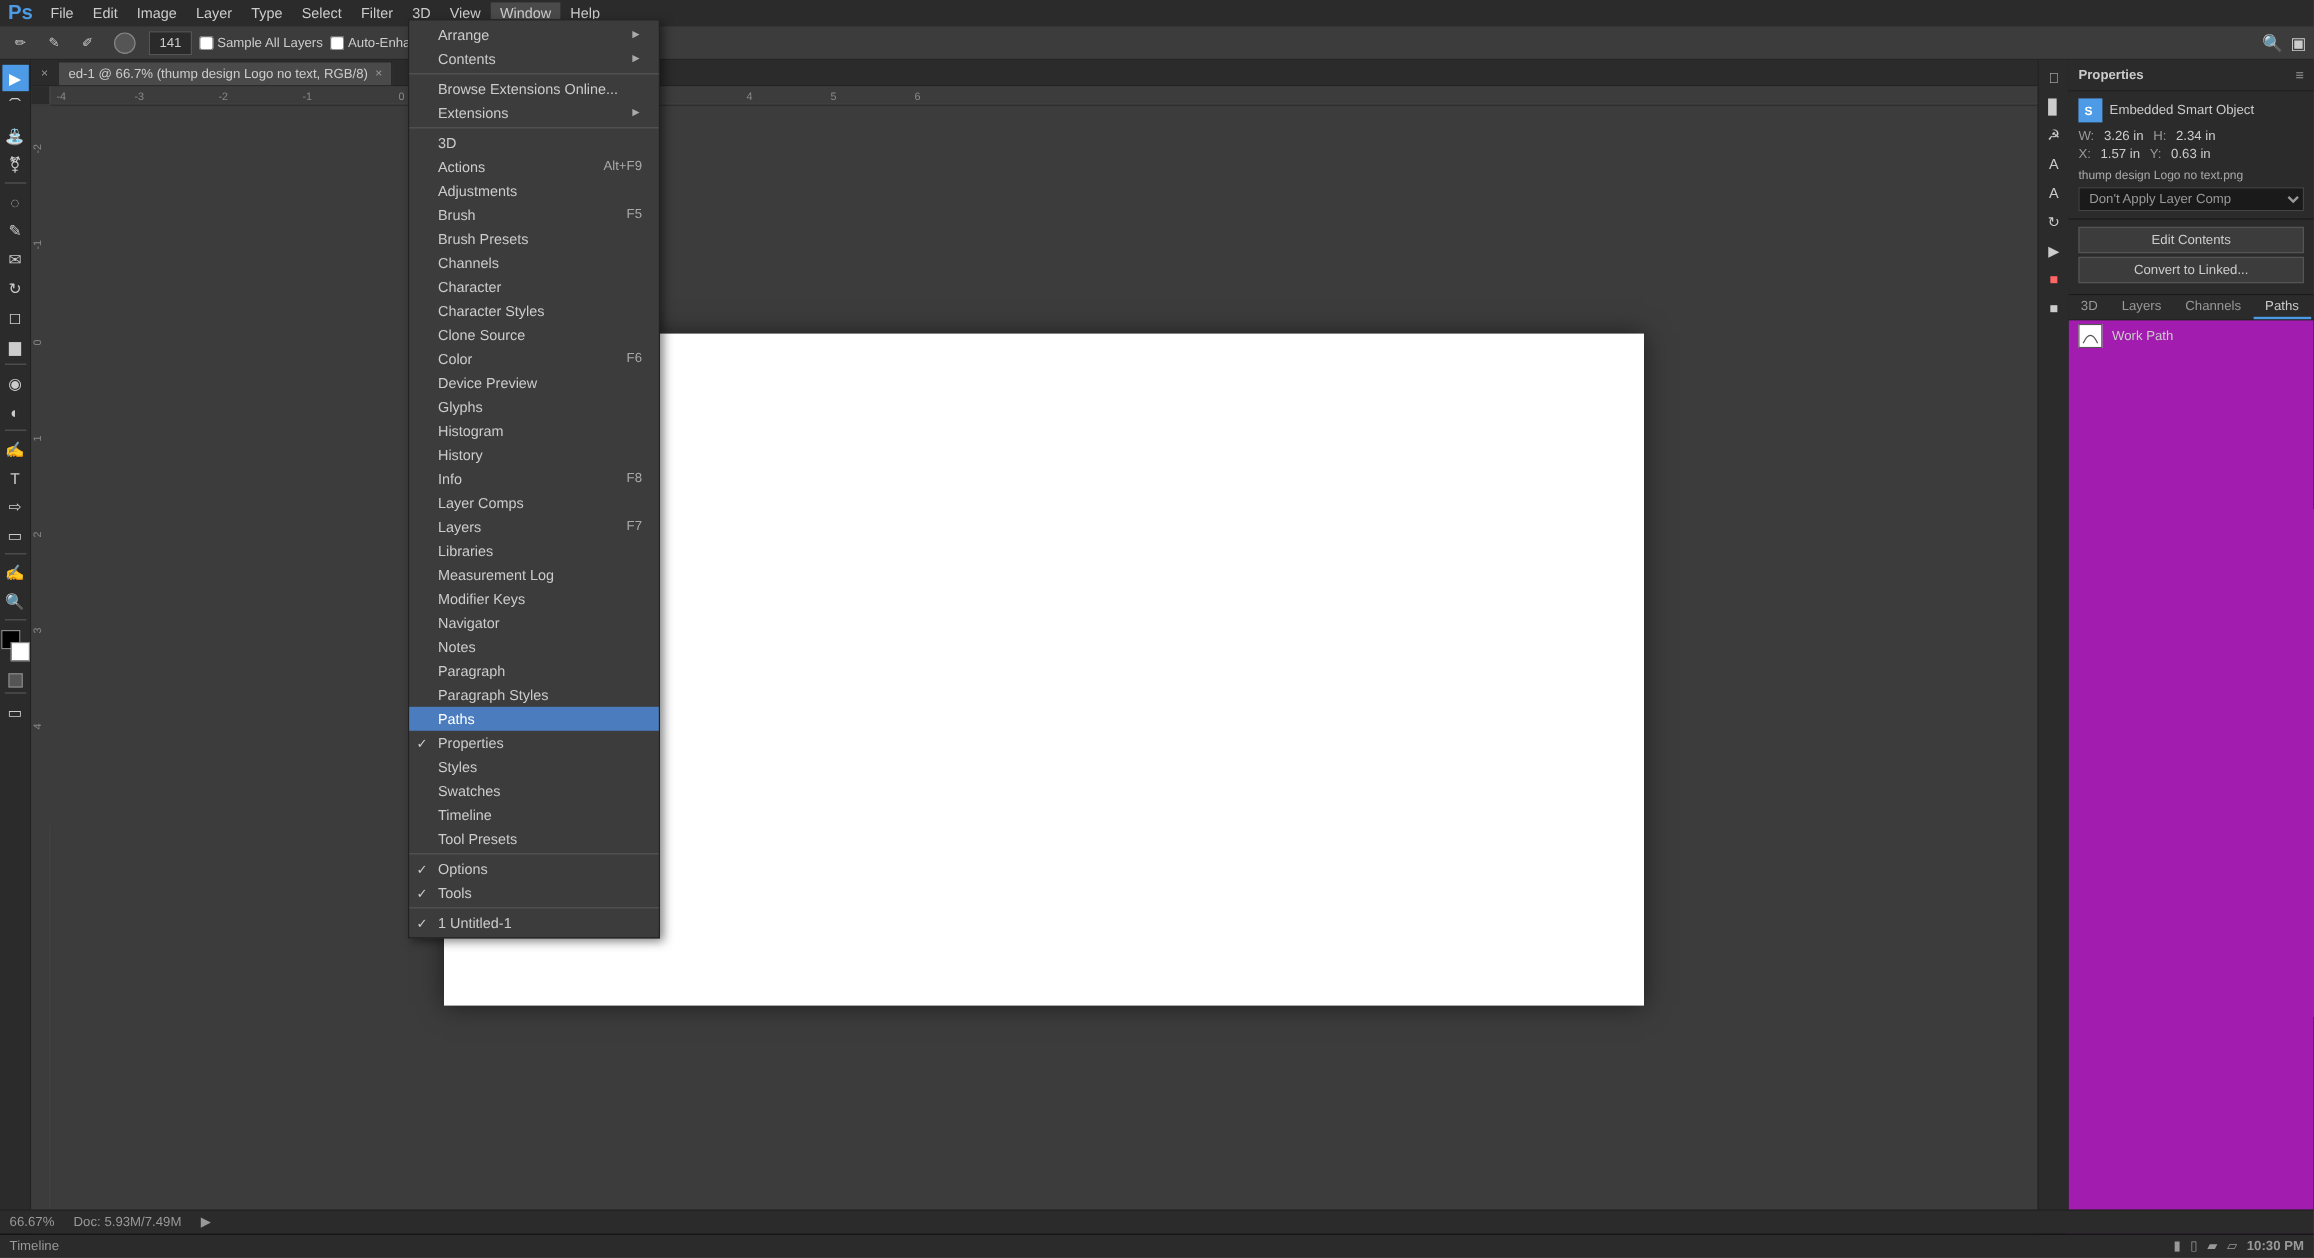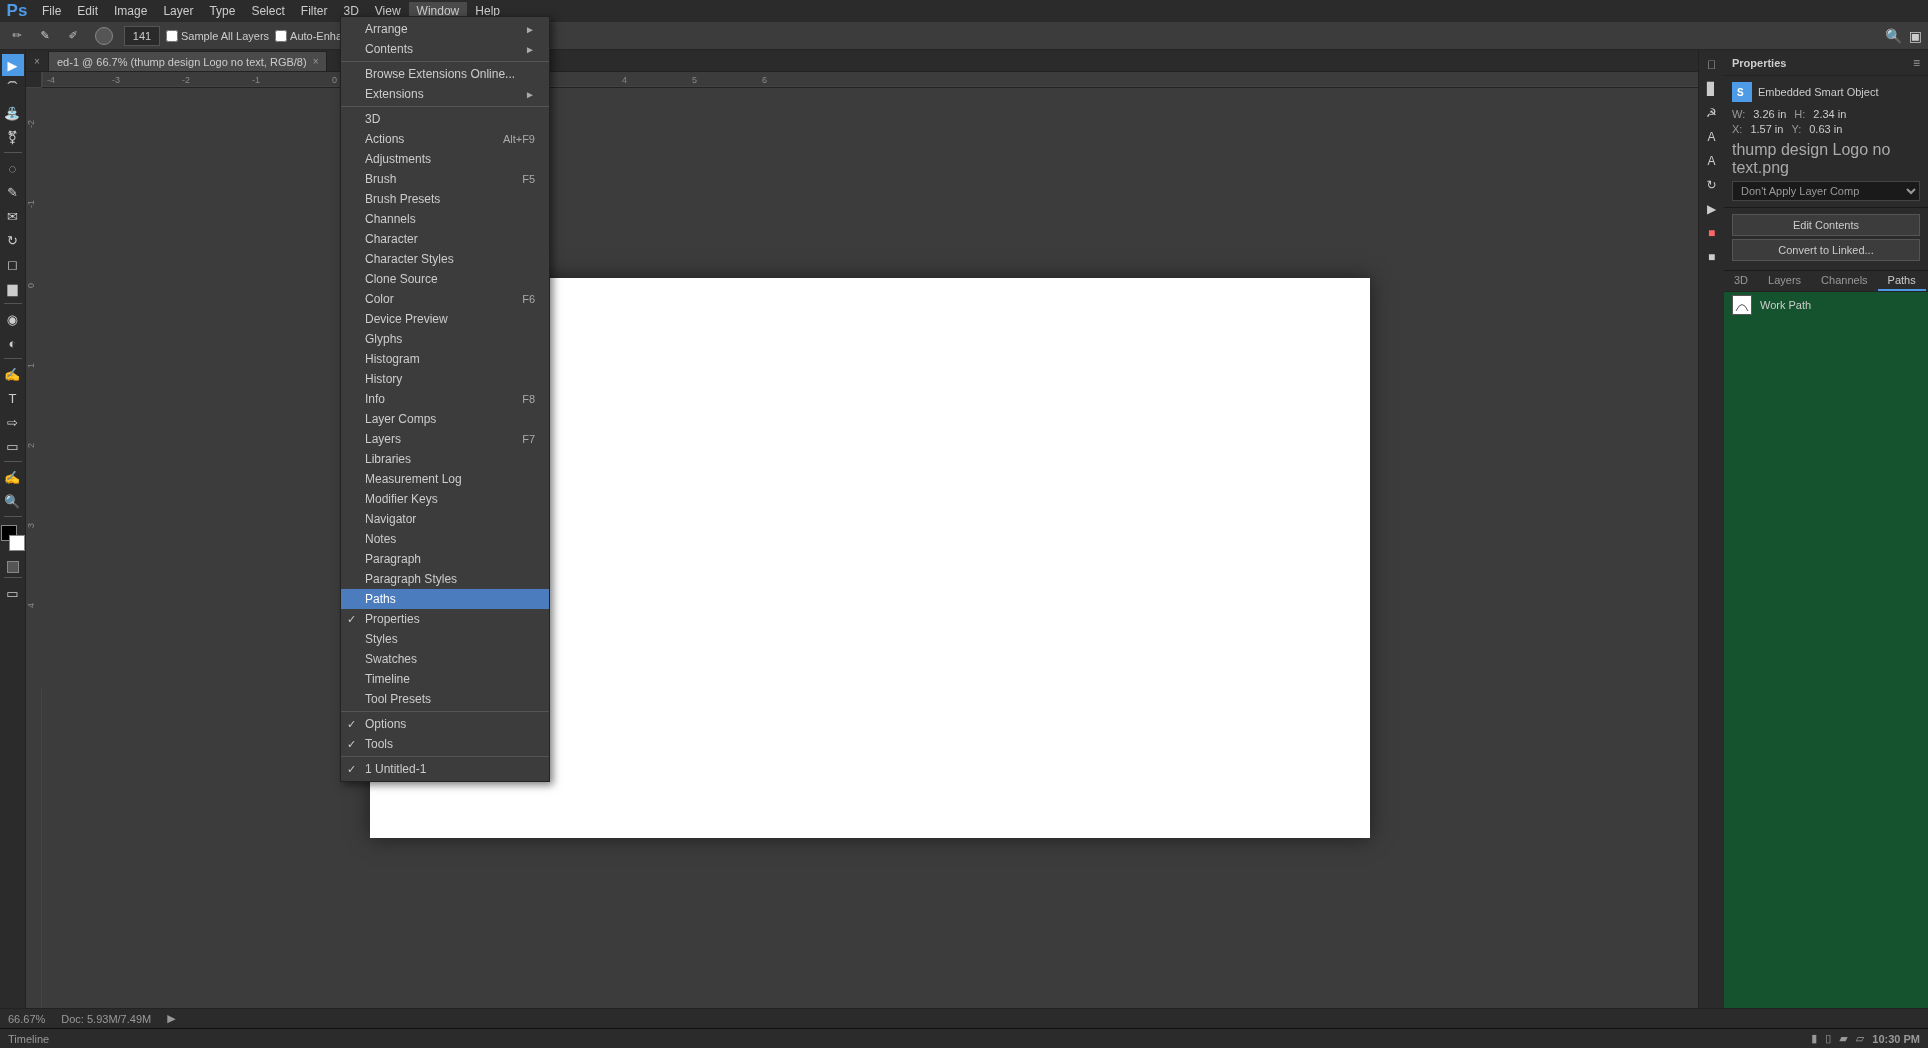--- a/index.html
+++ b/index.html
@@ -222,21 +222,21 @@
       display: flex; align-items: center; justify-content: center;
       font-size: 10px;
       color: #fff;
       margin-right: 6px;
     }
     .embedded-title {
       font-size: 11px;
       color: #ccc;
     }
     .filename-text {
-      font-size: 16px;
+      font-size: 10px;
       color: #aaa;
       margin: 4px 0;
     }
     .layer-comp-select {
       width: 100%;
       height: 20px;
       background: #1a1a1a;
       border: 1px solid #444;
       color: #999;
       font-size: 11px;
@@ -267,21 +267,21 @@
       border-bottom: 2px solid transparent;
     }
     .panel-tab.active {
       color: #ccc;
       border-bottom: 2px solid #4d9be6;
     }
 
     
     .paths-panel {
       flex: 1;
-      background: #14532d;
+      background: #a21caf;
     }
     .path-item {
       height: 26px;
       display: flex;
       align-items: center;
       padding: 0 8px;
       gap: 8px;
       cursor: pointer;
     }
     .path-thumb {

